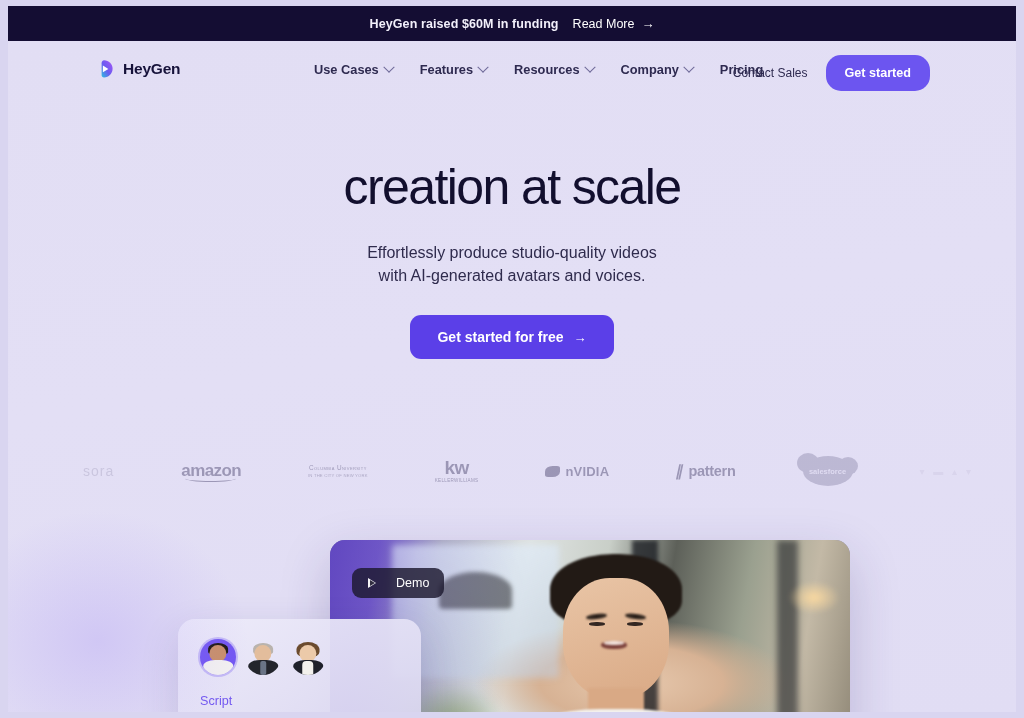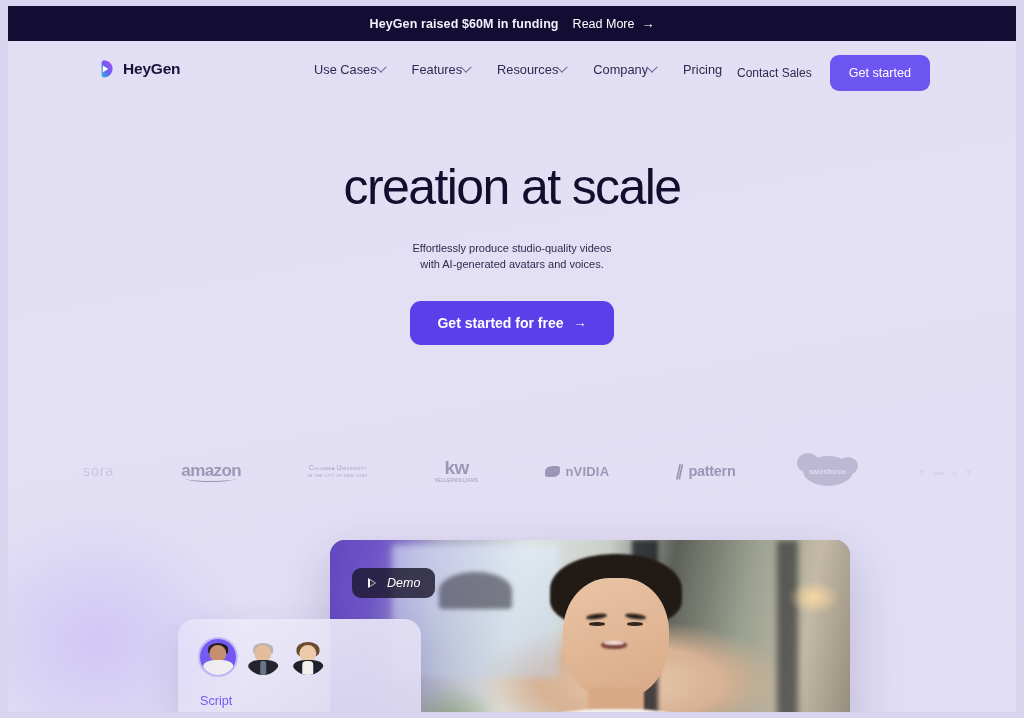--- a/index.html
+++ b/index.html
@@ -61,62 +61,63 @@
     position:relative;
   }
   .logo-text {
     font-size:15.5px; font-weight:700; color:#16123a; letter-spacing:-.2px;
   }
   .nav-links {
     position:absolute; left:306px; top:21px;
     display:flex; align-items:center; gap:27px;
   }
   .nav-item {
-    display:flex; align-items:center; gap:0;
+    display:flex; align-items:center; gap:6px;
     font-size:12.8px; color:#2e2a50;
     cursor:pointer;
+    font-weight:bold;
   }
   .chev {
     width:8px; height:8px;
     border-right:1.4px solid #6f6a99;
     border-bottom:1.4px solid #6f6a99;
     transform:rotate(45deg) translate(-2px,-2px);
   }
   .nav-right {
     position:absolute; right:86px; top:14px;
     display:flex; align-items:center; gap:18px;
   }
   .contact-sales {
     font-size:12px; color:#2e2a50; cursor:pointer;
   }
   .btn-get-started {
     background:#6c55f0;
     color:#fff;
-    font-size:12.6px; font-weight:400;
-    border:none; border-radius:9px;
+    font-size:12.6px; font-weight:700;
+    border:none; border-radius:15px;
     padding:11px 19px;
     cursor:pointer;
   }
 
   
   .hero { position:absolute; left:0; top:62px; width:1008px; }
   .h1 {
     text-align:center;
     font-size:50px;
     line-height:1.06;
     letter-spacing:-1.6px;
     font-weight:400;
     margin-top:58px;
   }
   .h1-line1 { color:#7257f0; display:block; }
   .h1-line2 { color:#120f2e; display:block; margin-top:6px; }
   .sub {
     text-align:center;
     margin-top:27px;
-    font-size:11px;
+    font-size:16px;
     line-height:1.45;
     color:#2f2b4d;
     font-weight:400;
   }
   .cta-wrap { text-align:center; margin-top:28px; }
   .btn-cta {
     display:inline-flex; align-items:center; gap:10px;
     background:#5b3fe8;
     color:#fff;
     border:none; border-radius:11px;
@@ -278,24 +279,23 @@
   .vid-overlay {
     position:absolute; inset:0;
     background:linear-gradient(100deg,rgba(88,62,190,.55) 0%, rgba(88,62,190,.18) 16%, rgba(0,0,0,0) 34%);
   }
   .demo-pill {
     position:absolute; left:22px; top:28px;
     background:rgba(28,24,46,.82);
     color:#fff;
     border-radius:9px;
     padding:8px 15px;
-    display:flex; align-items:center; gap:9px;
+    display:flex; align-items:center; gap:18px;
     font-size:12.5px; font-weight:500;
     cursor:pointer;
-    font-style:italic;
   }
   .play-outline {
     width:11px; height:11px;
     position:relative;
   }
   .play-outline:before {
     content:"";
     position:absolute; left:1px; top:0;
     width:0; height:0;
     border-left:8px solid rgba(255,255,255,.95);

